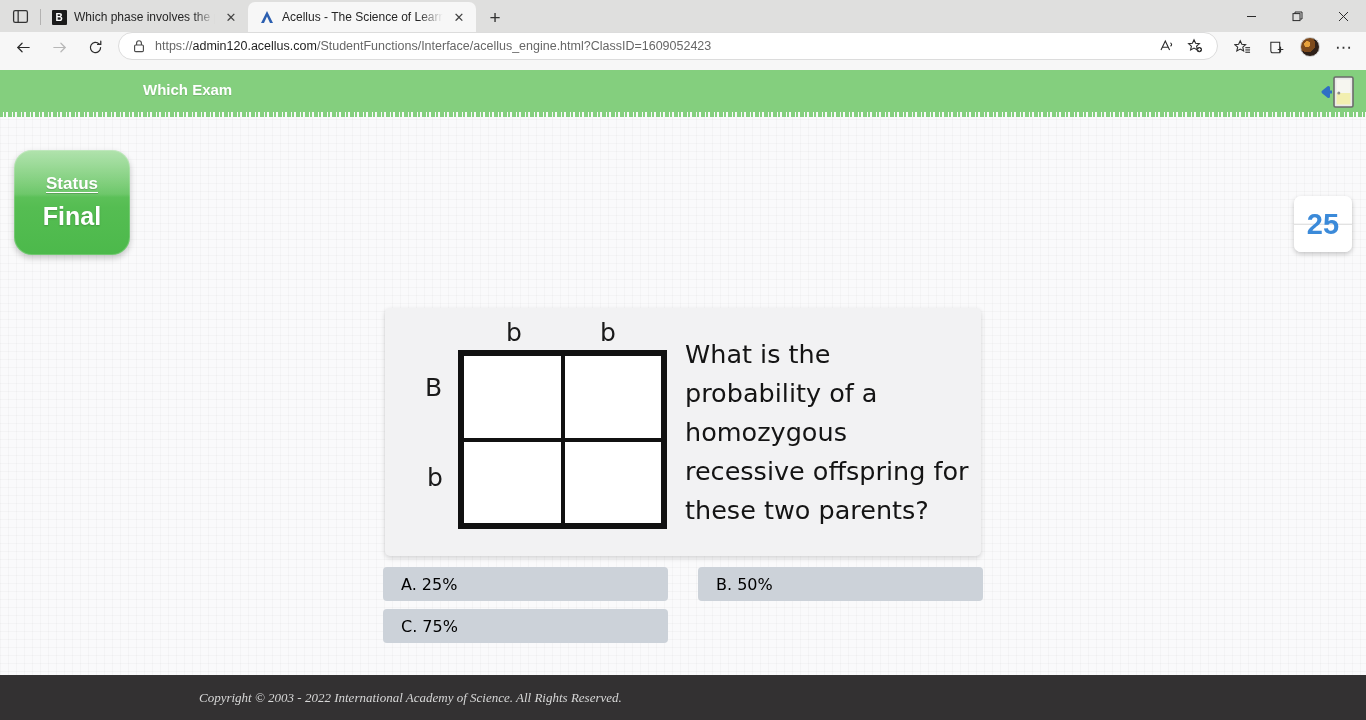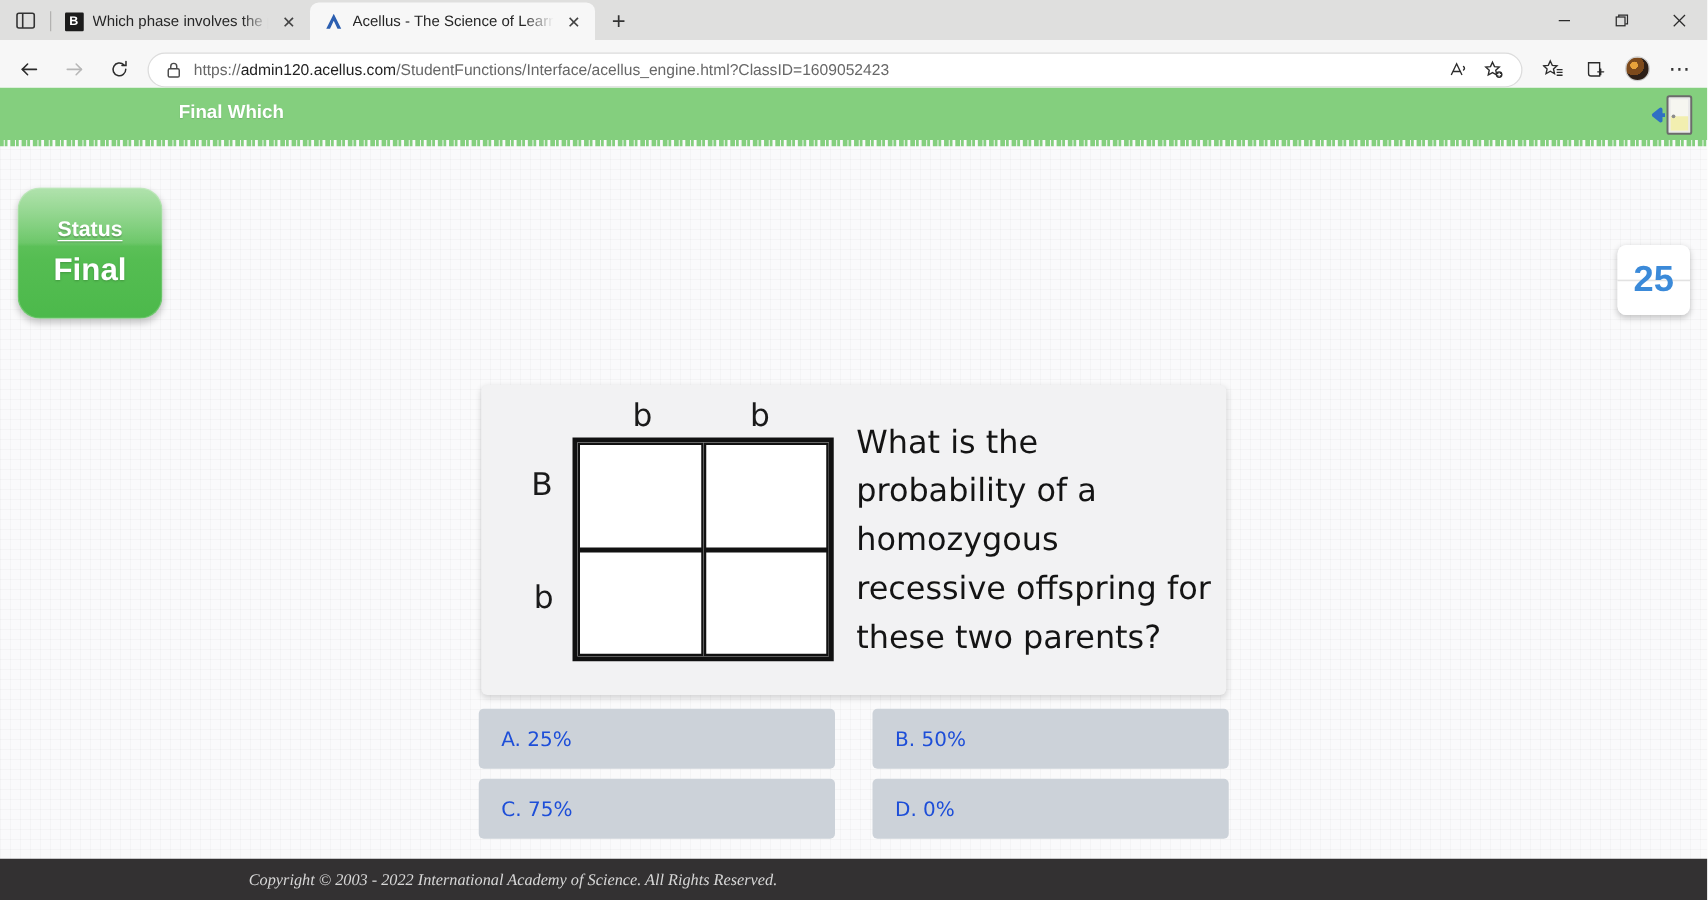--- a/index.html
+++ b/index.html
@@ -67,21 +67,21 @@
     display: flex;
   }
   .wc {
     width: 46px; height: 32px; display: flex;
     align-items: center; justify-content: center;
   }
   .wc svg { width: 11px; height: 11px; }
 
   .navbar {
     height: 38px; background: #f7f7f7;
-    display: flex; align-items: flex-end; padding: 0 6px;
+    display: flex; align-items: flex-start; padding: 0 6px;
     gap: 2px;
   }
   .navbtn {
     width: 34px; height: 30px; display: flex;
     align-items: center; justify-content: center;
     border-radius: 4px;
   }
   .navbtn svg { width: 17px; height: 17px; }
   .omnibox {
     flex: 1; height: 28px; background: #ffffff;
@@ -223,30 +223,30 @@
   }
 
   
   .answers {
     position: absolute; left: 383px; top: 497px;
     width: 600px;
     display: grid; grid-template-columns: 285px 285px;
     gap: 8px 30px;
   }
   .answer {
-    height: 48px; background: #ccd2d9; border-radius: 4px;
+    height: 34px; background: #ccd2d9; border-radius: 4px;
     display: flex; align-items: center;
     padding: 0 0 0 18px;
-    font-size: 16px; color: #1d4ed8;
+    font-size: 16px; color: #000000;
     font-family: "DejaVu Sans", sans-serif;
   }
 
   .footer {
     position: absolute; left: 0; bottom: 0;
-    width: 1366px; height: 33px; background: #333132;
+    width: 1366px; height: 45px; background: #333132;
     display: flex; align-items: center;
   }
   .footer-text {
     margin-left: 199px;
     font-family: "Liberation Serif", serif;
     font-style: italic; font-size: 13px; color: #d7d7d7;
   }
 </style>
 </head>
 <body>
@@ -363,21 +363,21 @@
       <div class="avatar"></div>
     </div>
     <div class="toolbtn">
       <span class="dots">⋯</span>
     </div>
   </div>
 
   <div class="page">
 
     <div class="greenbar">
-      <div class="greenbar-title">Final Which</div>
+      <div class="greenbar-title">Which Exam</div>
       <div class="exit-icon">
         <svg viewBox="0 0 42 42">
           <rect x="18" y="6" width="19" height="30" rx="1.5" fill="#e9e9e9" stroke="#6b6b6b" stroke-width="1.6"></rect>
           <rect x="20.5" y="8.5" width="14" height="25" fill="#f6f6f0"></rect>
           <rect x="20.5" y="22" width="14" height="11.5" fill="#f2efb0"></rect>
           <circle cx="22.8" cy="22" r="1.5" fill="#8c8c8c"></circle>
           <path d="M16 21 L9 21 M12.5 16.5 L7 21 L12.5 25.5 Z" stroke="#2f6fc4" stroke-width="3" fill="#2f6fc4" stroke-linejoin="round"></path>
         </svg>
       </div>
     </div>
@@ -404,21 +404,20 @@
           <div class="cell"></div>
         </div>
       </div>
       <div class="qtext">What is the probability of a homozygous recessive offspring for these two parents?</div>
     </div>
 
     <div class="answers">
       <div class="answer">A. 25%</div>
       <div class="answer">B. 50%</div>
       <div class="answer">C. 75%</div>
-      <div class="answer">D. 0%</div>
     </div>
 
     <div class="footer">
       <span class="footer-text">Copyright © 2003 - 2022 International Academy of Science.  All Rights Reserved.</span>
     </div>
 
   </div>
 </div>
 
 </body></html>

